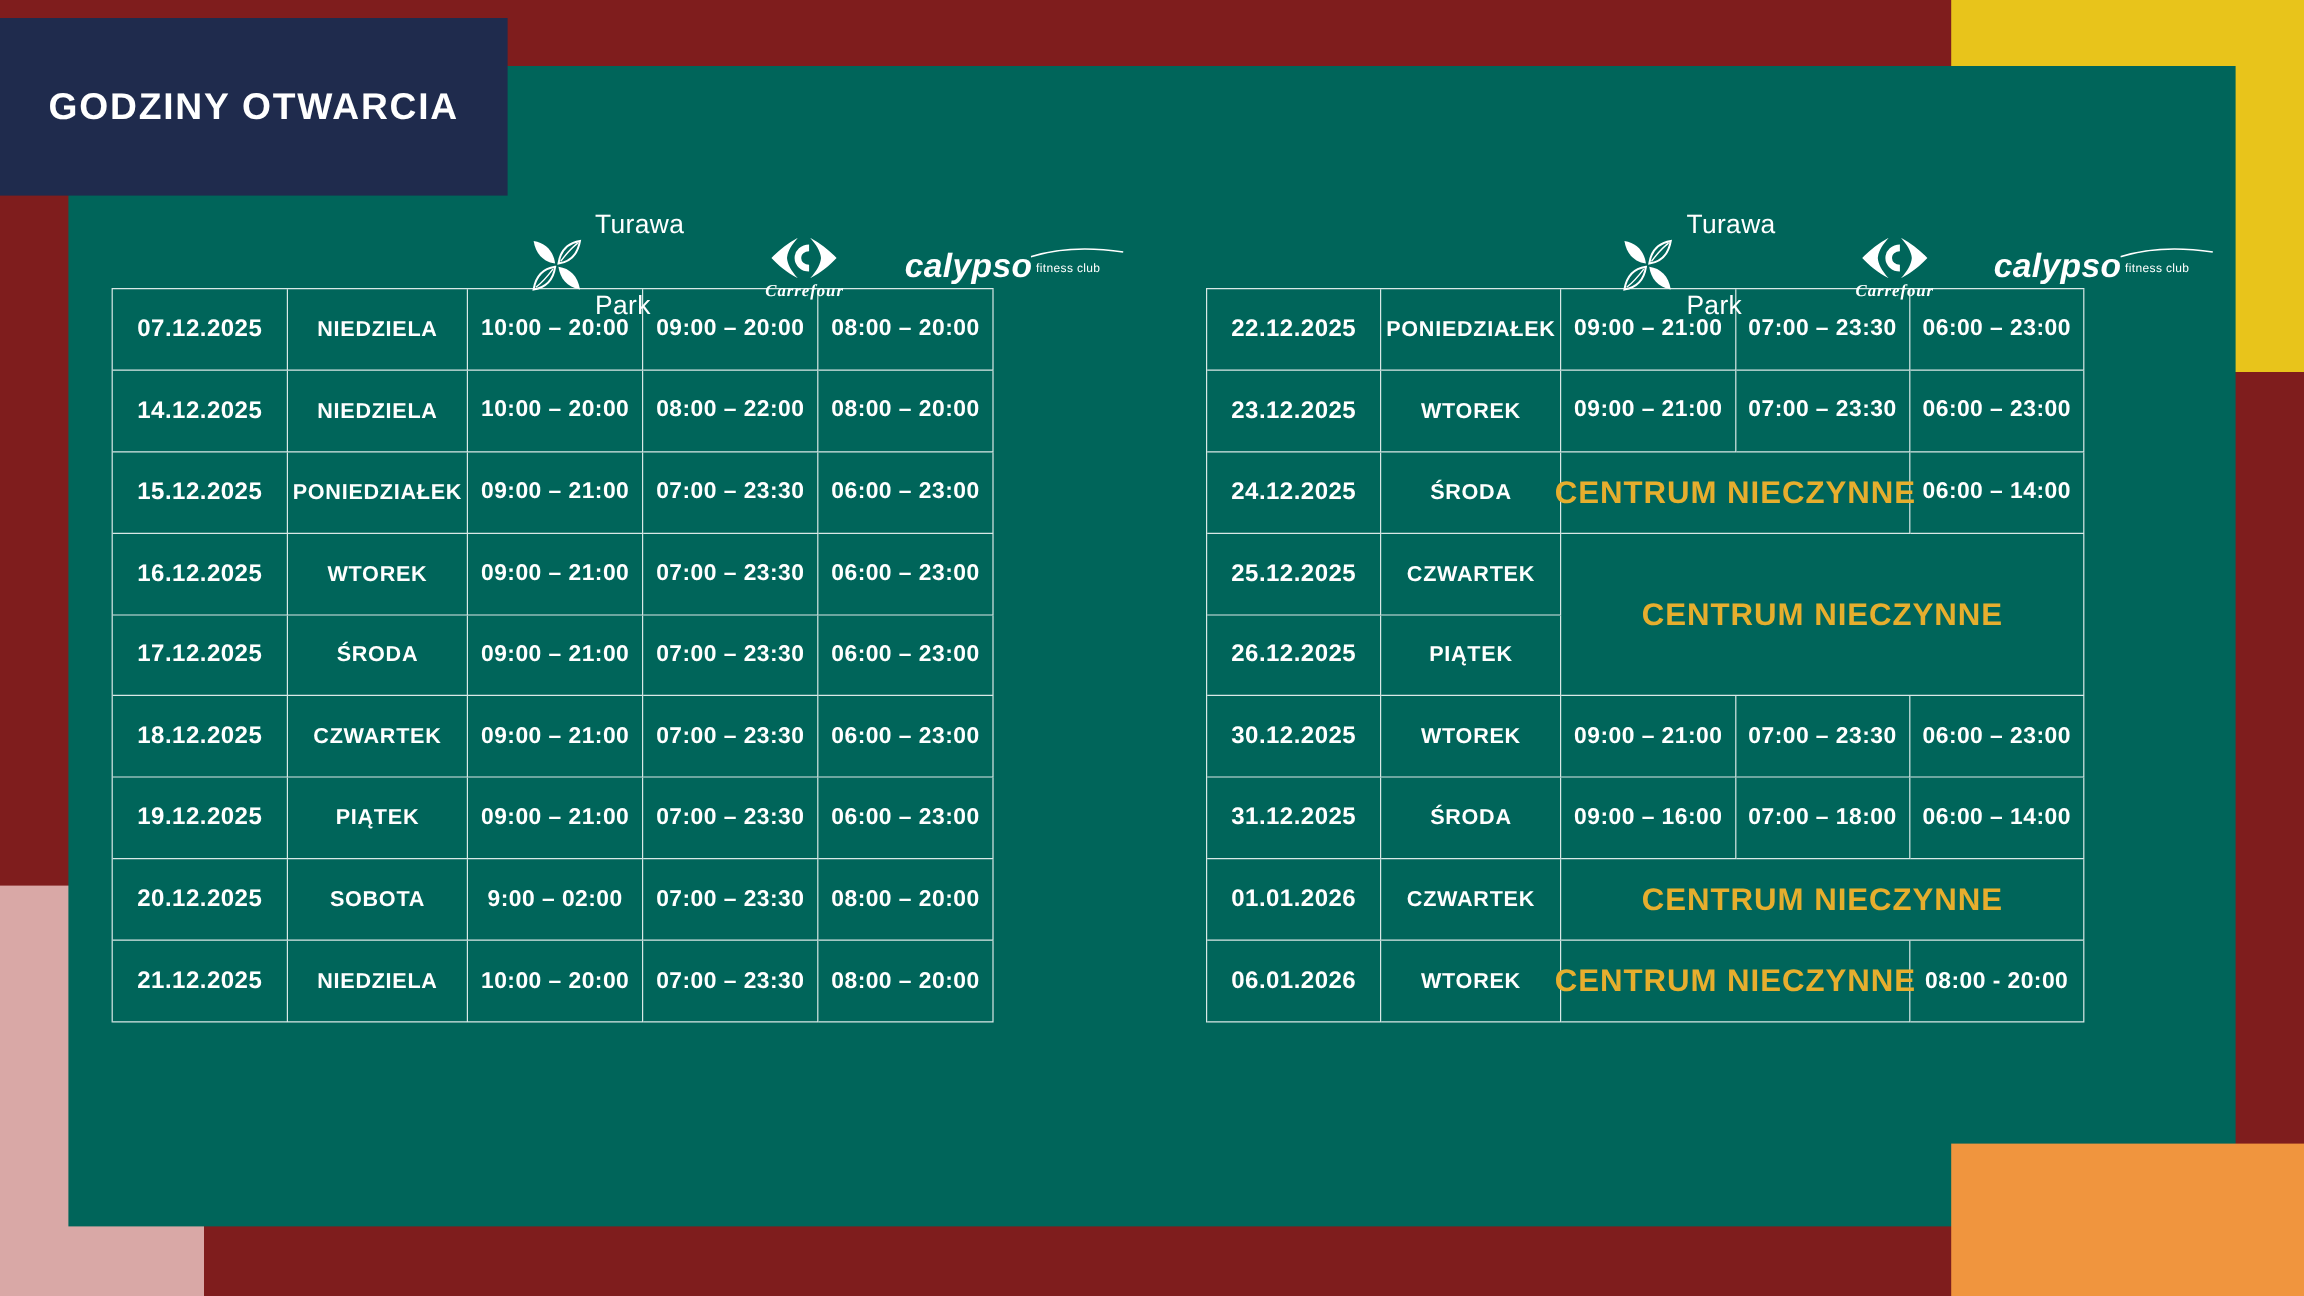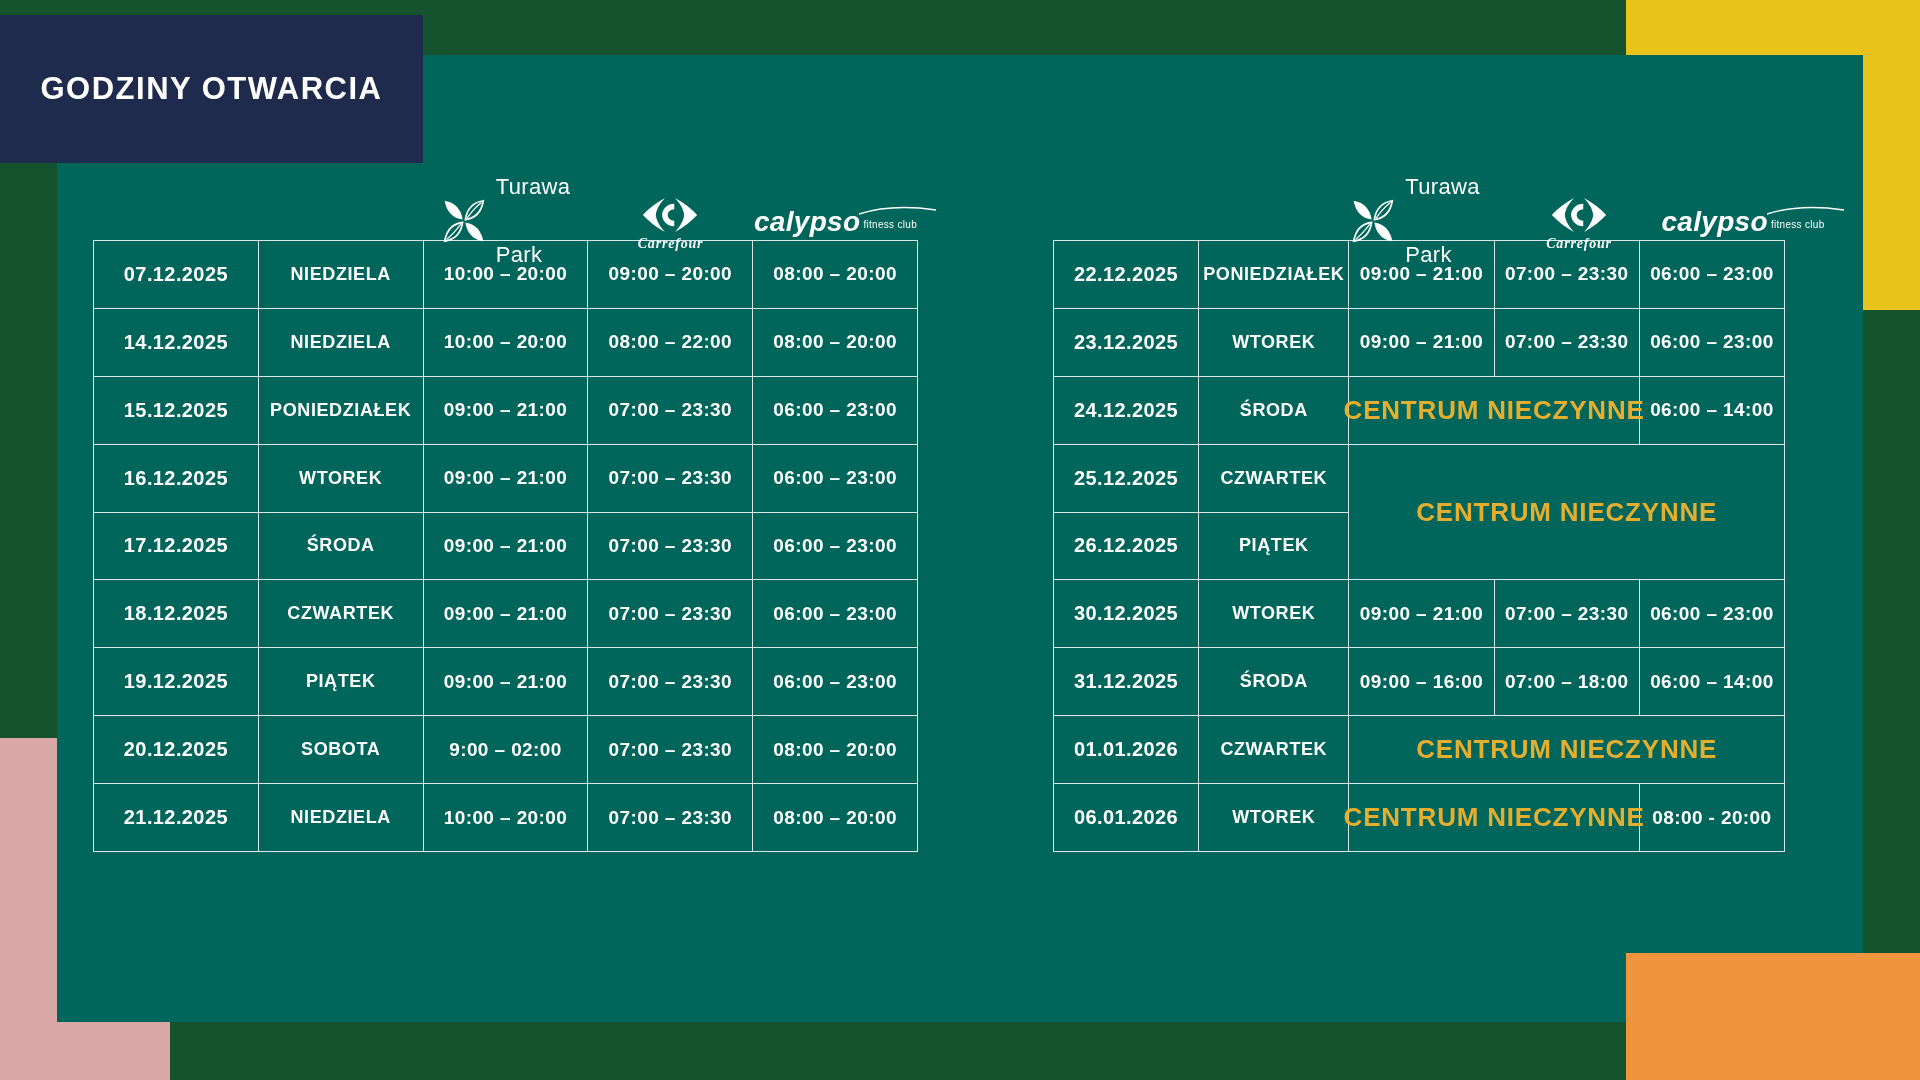--- a/index.html
+++ b/index.html
@@ -8,21 +8,21 @@
     --yellow:#E8C41B;
     --pink:#D9A8A6;
     --orange:#F0953E;
     --gold:#E6AE2E;
     --line:rgba(255,255,255,.85);
   }
   *{margin:0;padding:0;box-sizing:border-box;}
   html,body{background:#ffffff;}
   body{font-family:"Liberation Sans","DejaVu Sans",sans-serif;}
   .stage{
-    position:relative;width:1920px;height:1080px;background:#14532d;overflow:hidden;
+    position:relative;width:1920px;height:1080px;background:#7f1d1d;overflow:hidden;
   }
   .block{position:absolute;}
   .block.yellow{left:1626px;top:0;width:294px;height:310px;background:var(--yellow);}
   .block.pink{left:0;top:738px;width:170px;height:342px;background:var(--pink);}
   .teal-panel{position:absolute;left:57px;top:55px;width:1806px;height:967px;background:var(--teal);}
   .block.orange{left:1626px;top:953px;width:294px;height:127px;background:var(--orange);}
   .title-banner{
     position:absolute;left:0;top:15px;width:423px;height:148px;background:var(--navy);
     display:flex;align-items:center;justify-content:center;
   }
@@ -53,22 +53,22 @@
   .calypso-sub{position:relative;margin-left:3px;margin-bottom:2px;}
   .calypso-sub .swoosh{position:absolute;left:-4px;top:-9px;width:78px;height:10px;}
   .calypso-tagline{font-size:10px;font-weight:500;letter-spacing:.3px;white-space:nowrap;}
 
   
   .tbl{
     position:absolute;top:240px;height:612px;
     display:grid;grid-template-columns:repeat(5,1fr);grid-template-rows:repeat(9,1fr);
     border-top:1.5px solid var(--line);border-left:1.5px solid var(--line);
   }
-  .tbl.left{left:93px;width:825px;}
-  .tbl.right{left:1053px;width:732px;}
+  .tbl.left{left:93px;width:735px;}
+  .tbl.right{left:1005px;width:732px;}
   .cell{
     border-right:1.5px solid var(--line);border-bottom:1.5px solid var(--line);
     display:flex;align-items:center;justify-content:center;text-align:center;
     color:#fff;font-weight:700;font-size:19px;letter-spacing:.4px;white-space:nowrap;
     padding:0 4px;
   }
   .cell.date{font-size:20px;}
   .cell.day{font-size:18px;letter-spacing:.6px;}
   .cell.closed{color:var(--gold);font-size:26px;letter-spacing:.8px;}
 </style>

